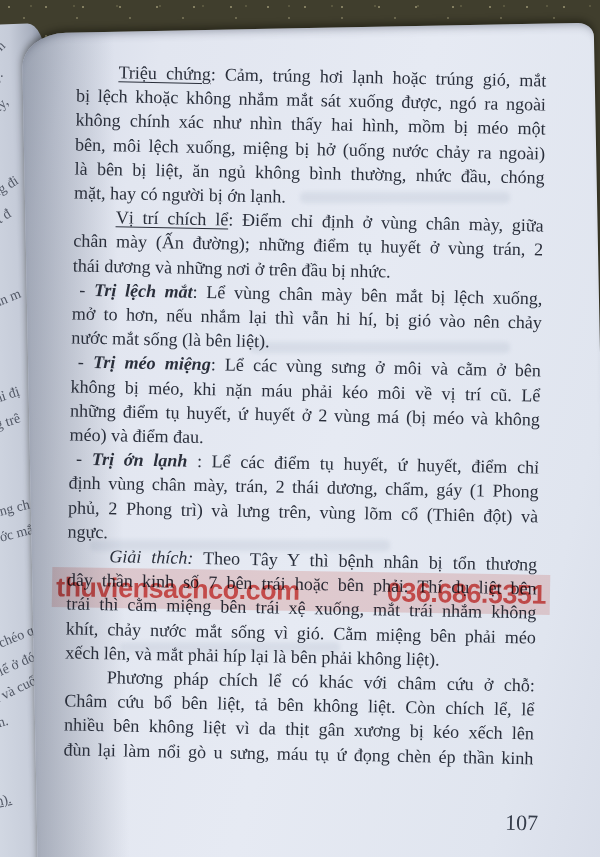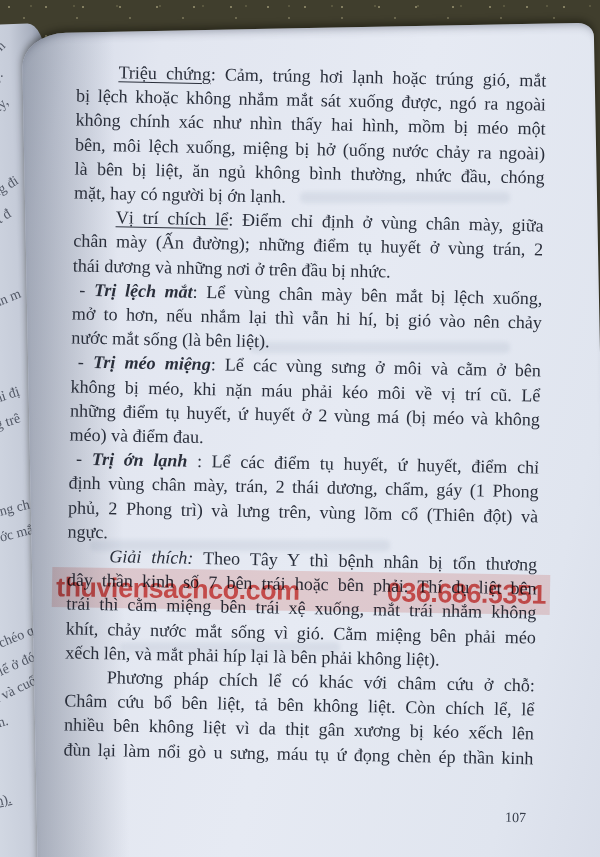--- a/index.html
+++ b/index.html
@@ -61,21 +61,21 @@
     mix-blend-mode:multiply;
     display:flex;justify-content:space-between;align-items:center;
     padding:0 4px;box-sizing:border-box;
     font-family:"Liberation Sans", sans-serif;font-weight:bold;
     color:rgba(213,62,58,.88);font-size:27px;letter-spacing:-0.5px;
     white-space:nowrap;
   }
   .page-number{
     position:absolute;left:505px;top:810px;z-index:4;
     transform:rotate(1deg);
-    color:#363d4b;font-size:14px;
+    color:#363d4b;font-size:22px;
   }
 </style>
 </head>
 <body>
 
 <div class="left-page" id="left-page">
     <span class="frag" style="left: -10px; top: 28px; transform: rotate(-42deg);">hái dươn</span>
     <span class="frag" style="left: -12px; top: 56px; transform: rotate(-42deg);">im ngay.</span>
     <span class="frag" style="left: -10px; top: 84px; transform: rotate(-40deg);">hân mày,</span>
     <span class="frag" style="left: -4px; top: 160px; transform: rotate(-30deg);">những đi</span>

